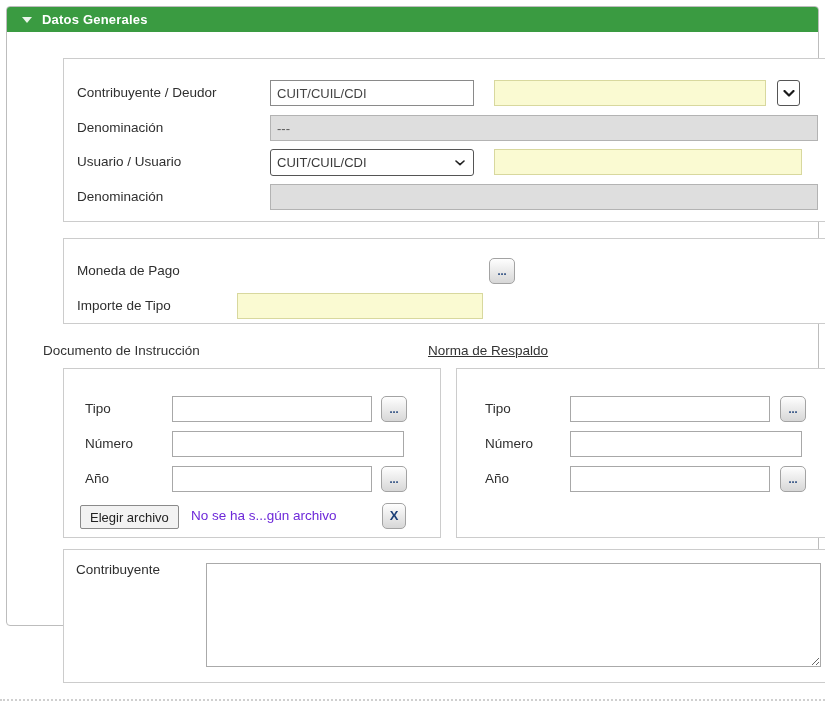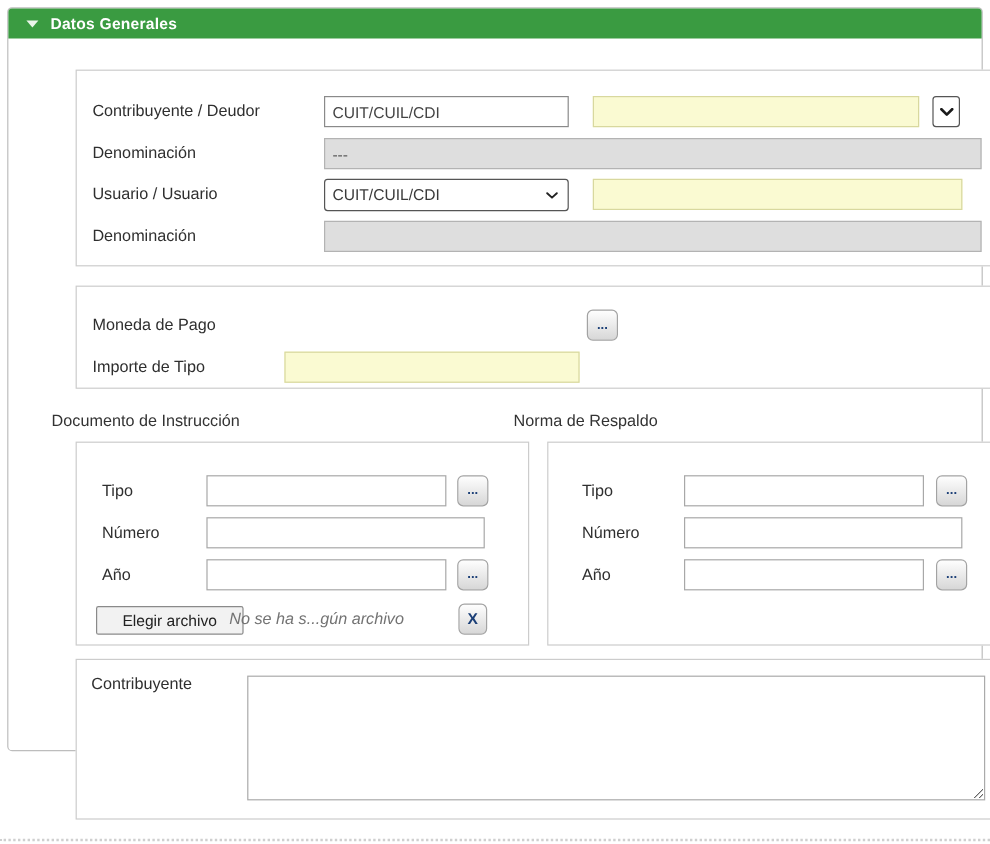--- a/index.html
+++ b/index.html
@@ -18,21 +18,21 @@
   
   .box{position:absolute;border:1px solid #cccccc;background:#fff;box-sizing:border-box;margin-left:36px;}
   .box1{left:20px;top:51px;width:774px;height:164px;}
   .box2{left:20px;top:231px;width:774px;height:86px;}
   .box3{left:20px;top:361px;width:378px;height:170px;}
   .box4{left:413px;top:361px;width:382px;height:170px;}
   .box5{left:20px;top:542px;width:774px;height:134px;}
 
   .section-title{position:absolute;top:336px;font-size:13.5px;color:#333;}
   .st-doc{left:20px;margin-left:16px;}
-  .st-norma{left:421px;}
+  .st-norma{left:421px;text-decoration:underline;}
 
   .lbl{position:absolute;line-height:26px;white-space:nowrap;color:#2f2f2f;font-size:13.5px;}
 
   .ctrl{position:absolute;height:26px;box-sizing:border-box;font-family:"Liberation Sans",sans-serif;
         font-size:13px;padding:0 6px;outline:none;}
   input.txt{border:1px solid #8a8a8a;background:#fff;color:#444;}
   input.lite{border:1px solid #a8a8a8;background:#fff;color:#444;}
   input.yellow{border:1px solid #d8d89e;background:#fafad2;color:#444;}
   input.grayro{border:1px solid #b3b3b3;background:#dedede;color:#5a5a5a;}
 
@@ -47,23 +47,23 @@
 
   
   .mini-btn{position:absolute;width:26px;height:26px;box-sizing:border-box;border:1px solid #a3a3a3;
        border-radius:5px;background:linear-gradient(#fefefe,#d7d7d7);
        color:#1b3f77;font-weight:bold;font-size:11px;line-height:23px;text-align:center;
        cursor:pointer;padding:0;font-family:"Liberation Sans",sans-serif;}
   .xbtn{font-size:13px;line-height:24px;width:24px;}
 
   
   .file-btn{position:absolute;height:24px;box-sizing:border-box;border:1px solid #8a8a8a;border-radius:2px;
-       background:#f2f2f2;color:#222;font-size:13px;padding:0 21px;cursor:pointer;
+       background:#f2f2f2;color:#222;font-size:13px;padding:0 9px;cursor:pointer;
        font-family:"Liberation Sans",sans-serif;}
-  .file-status{position:absolute;line-height:26px;color:#737373;font-size:13.5px;white-space:nowrap;font-style:italic;}
+  .file-status{position:absolute;line-height:26px;color:#6d28d9;font-size:13.5px;white-space:nowrap;}
 
   textarea.obs{position:absolute;box-sizing:border-box;border:1px solid #aaaaaa;background:#fff;
        resize:both;font-family:"Liberation Sans",sans-serif;font-size:13px;color:#333;padding:3px;}
 
   .bottom-strip{position:absolute;left:0;top:699px;width:825px;height:0;
        border-top:2px dotted #cfcfcf;}
 </style>
 </head>
 <body>
 

